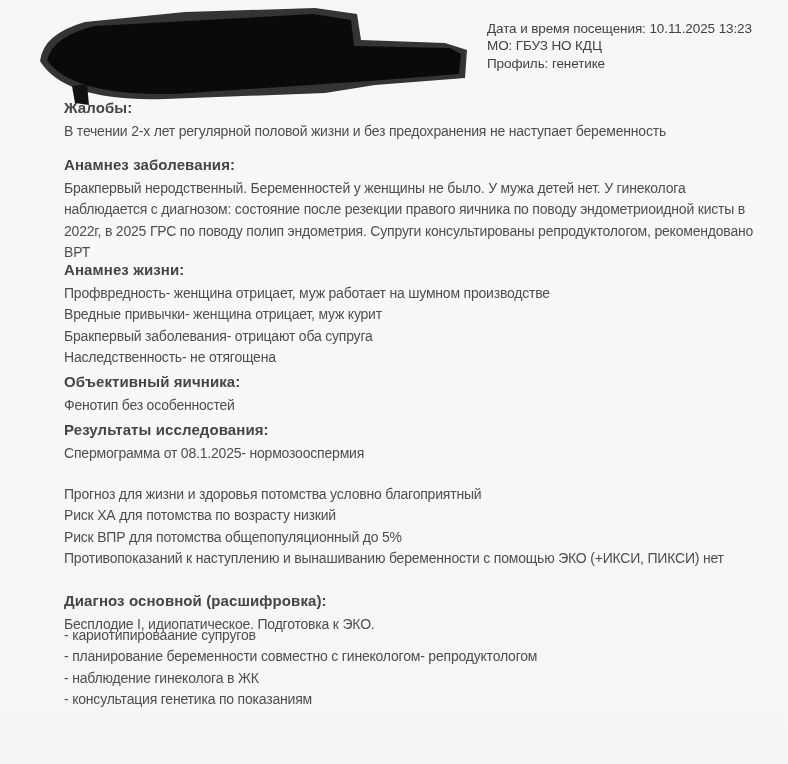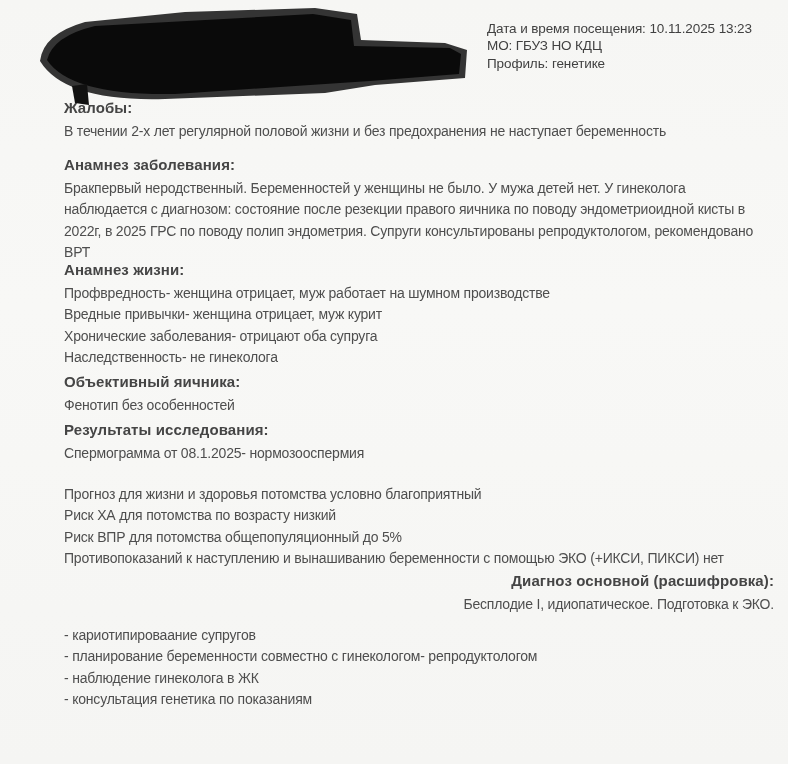--- a/index.html
+++ b/index.html
@@ -57,21 +57,21 @@
     letter-spacing: -0.2px;
     white-space: nowrap;
     color: #4e4e4e;
   }
   .s0 { top: 101px; }
   .s1 { top: 158px; }
   .s2 { top: 263px; }
   .s3 { top: 375px; }
   .s4 { top: 423px; }
   .s5 { top: 484px; }
-  .s6 { top: 574px; text-align: right; }
+  .s6 { top: 594px; }
   .s7 { top: 625px; }
 </style>
 </head>
 <body>
 
 <div class="page">
 
   <svg class="redaction" viewBox="0 0 450 100" aria-hidden="true">
     <path d="M15,55 Q18,28 60,16 L160,6 L290,2 L332,8 L336,34 L420,37 L442,44 L440,72 L350,79 L300,87 L140,93 Q40,96 15,55 Z" fill="#343434"></path>
     <path d="M22,54 Q28,30 70,20 L288,8 L326,14 L329,40 L425,42 L436,48 L434,68 L345,75 L150,88 Q46,90 22,54 Z" fill="#0a0a0a"></path>
@@ -94,22 +94,22 @@
     <div class="line">Бракпервый неродственный. Беременностей у женщины  не было. У мужа детей нет. У гинеколога</div>
     <div class="line">наблюдается с диагнозом: состояние после резекции правого яичника по поводу эндометриоидной кисты в</div>
     <div class="line">2022г, в 2025 ГРС по поводу полип эндометрия. Супруги консультированы репродуктологом, рекомендовано</div>
     <div class="line">ВРТ</div>
   </div>
 
   <div class="section s2">
     <div class="heading">Анамнез жизни:</div>
     <div class="line">Профвредность- женщина отрицает, муж работает на шумном производстве</div>
     <div class="line">Вредные привычки- женщина отрицает, муж курит</div>
-    <div class="line">Хронические заболевания- отрицают оба супруга</div>
-    <div class="line">Наследственность- не гинеколога</div>
+    <div class="line">Бракпервый заболевания- отрицают оба супруга</div>
+    <div class="line">Наследственность- не отягощена</div>
   </div>
 
   <div class="section s3">
     <div class="heading">Объективный яичника:</div>
     <div class="line">Фенотип без особенностей</div>
   </div>
 
   <div class="section s4">
     <div class="heading">Результаты исследования:</div>
     <div class="line">Спермограмма от 08.1.2025- нормозооспермия</div>

